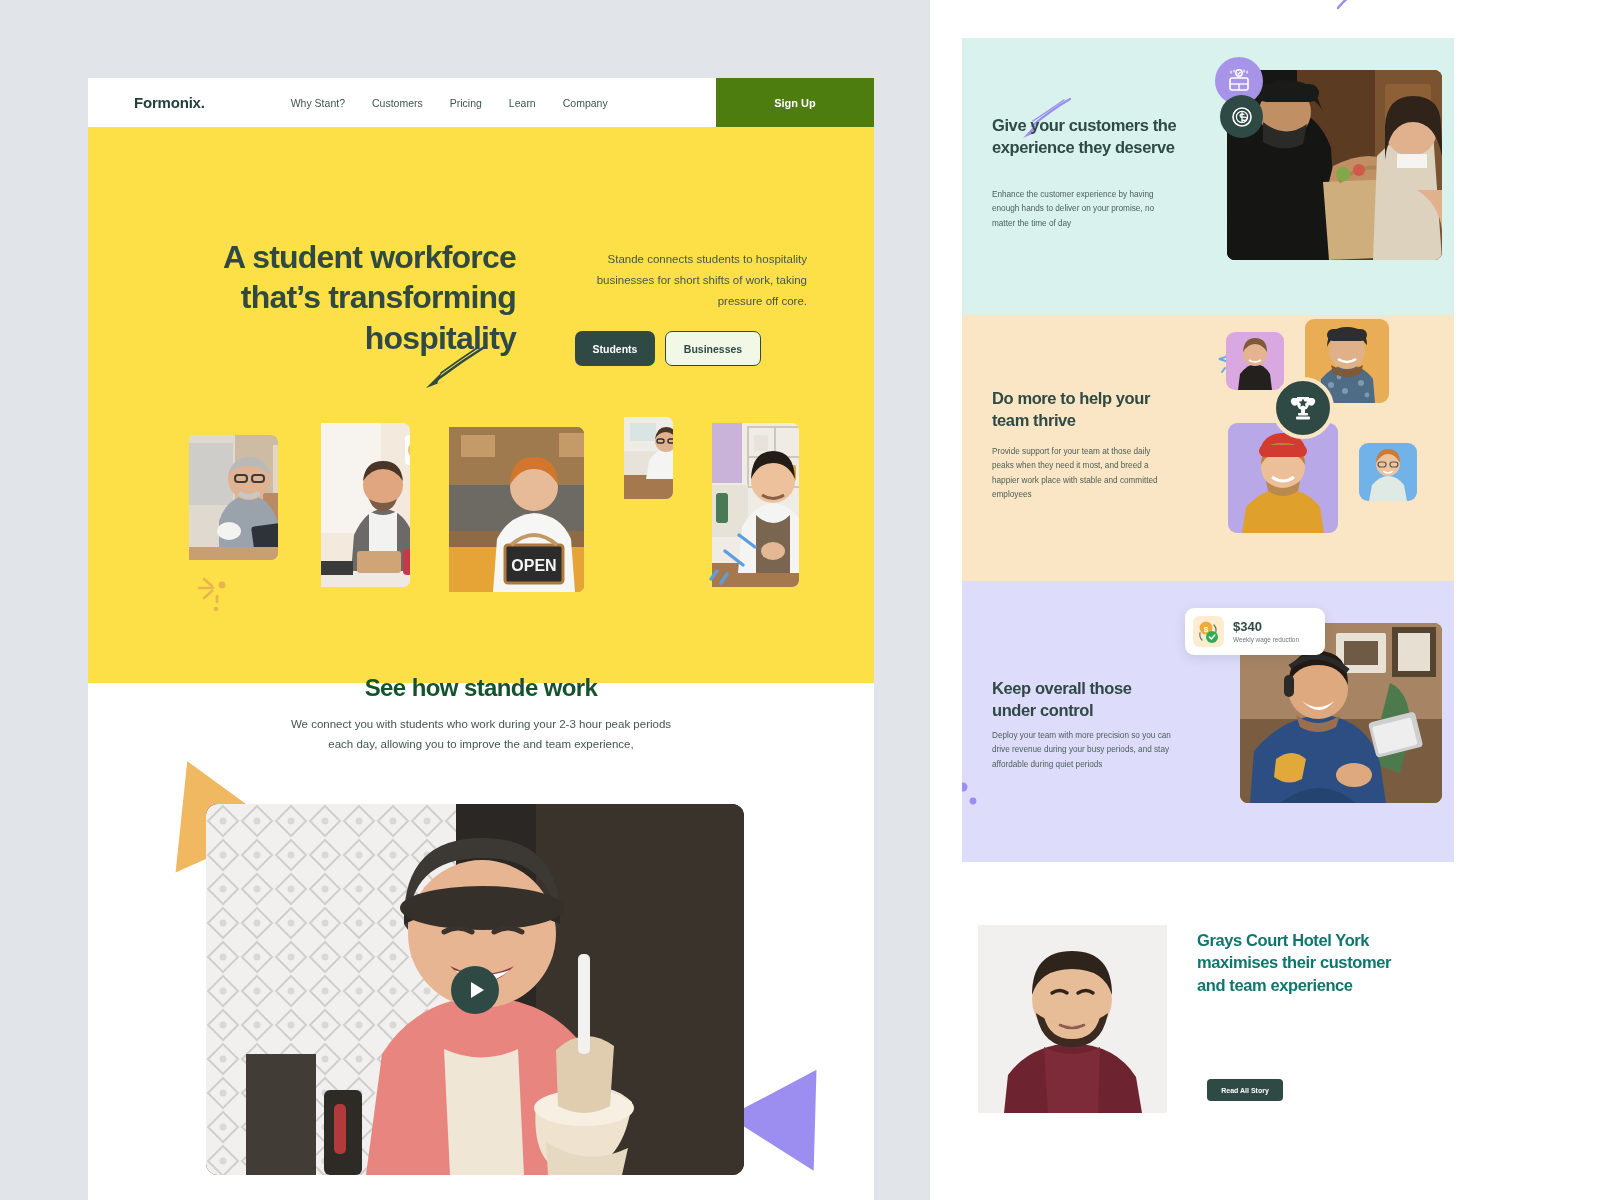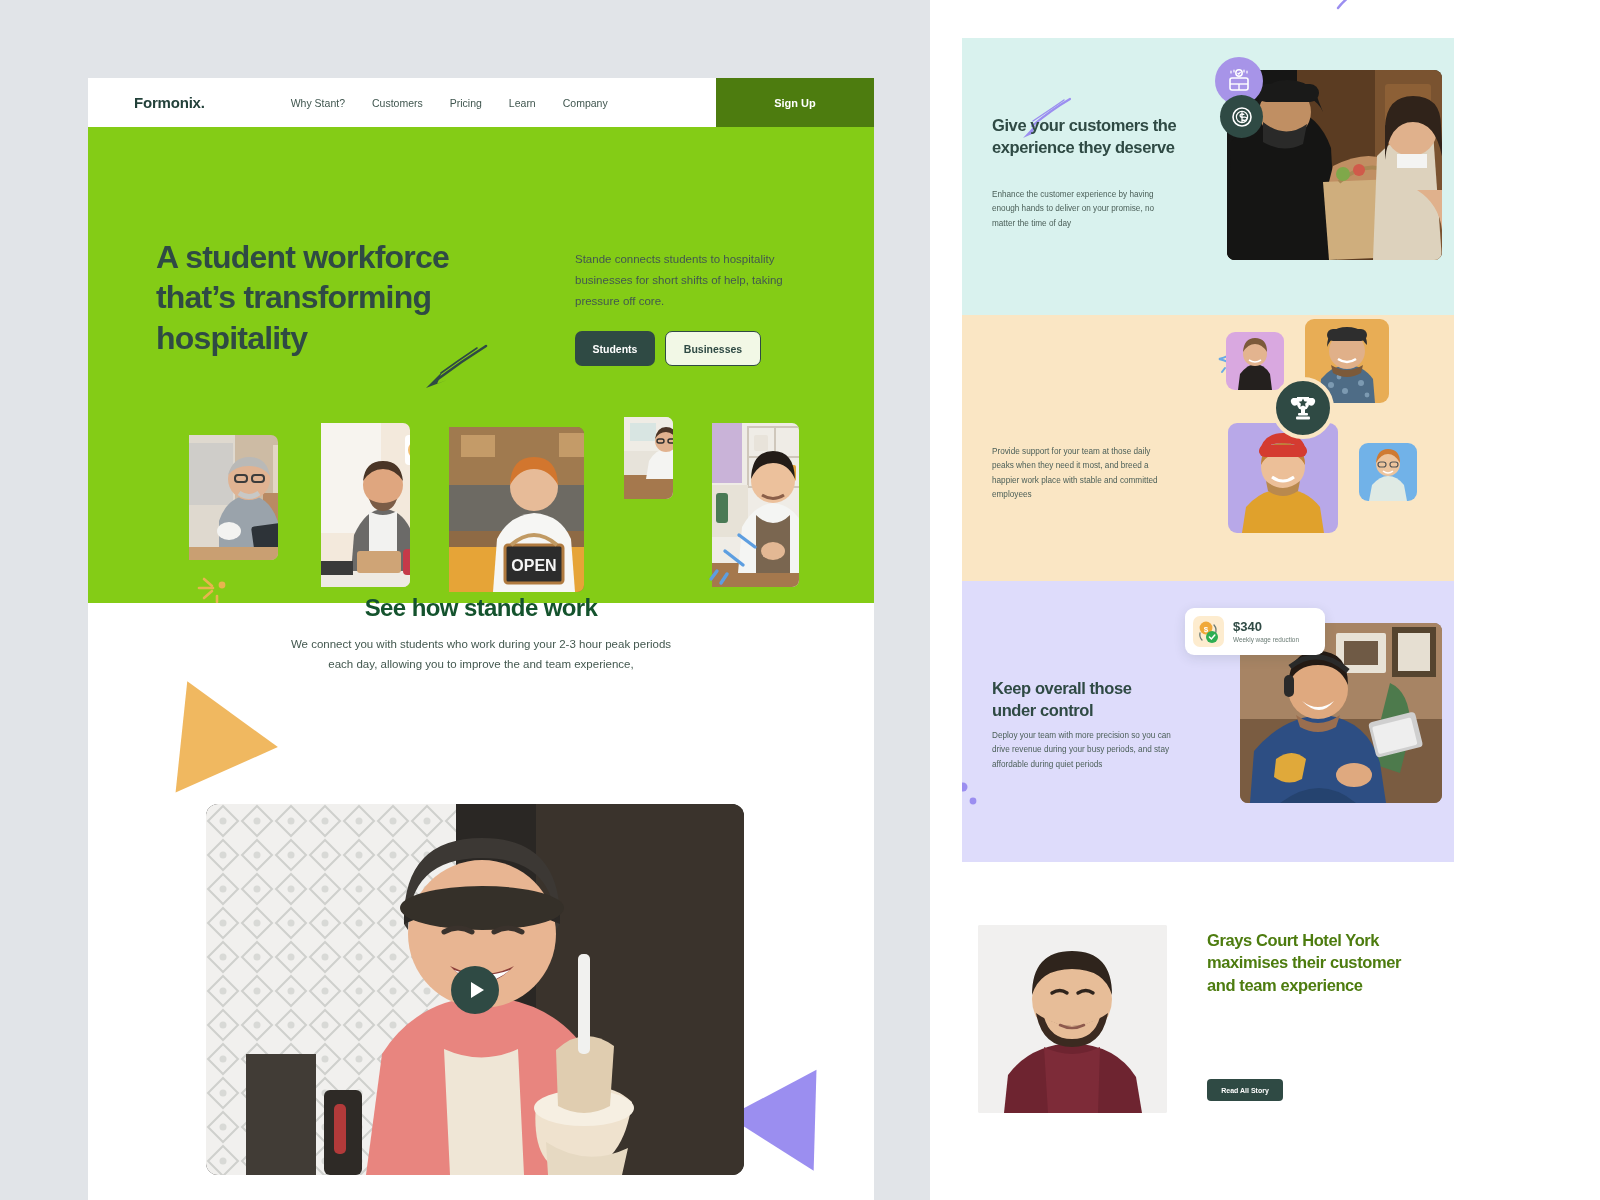--- a/index.html
+++ b/index.html
@@ -14,21 +14,21 @@
   
   .board-left { position:absolute; left:88px; top:78px; width:786px; height:1122px; background:#ffffff; overflow:hidden; }
 
   .nav { display:flex; align-items:center; height:49px; background:#fff; position:relative;border-radius:9px; }
   .logo { font-size:15px; font-weight:700; letter-spacing:-0.2px; color:#23413a; margin-left:46px; }
   .nav-links { display:flex; gap:27px; margin-left:86px; }
   .nav-links a { font-size:10.5px; color:#40564f; text-decoration:none; white-space:nowrap; }
   .signup { position:absolute; right:0; top:0; width:158px; height:49px; background:#4d7c0f;
             color:#fff; font-size:11px; font-weight:700; display:flex; align-items:center; justify-content:center; }
 
-  .hero { position:relative; background:#84cc16; height:476px; overflow:hidden; }
+  .hero { position:relative; background:#fde047; height:556px; overflow:hidden;text-align:right; }
   .hero-h1 { position:absolute; left:68px; top:110px; width:360px; font-size:32px; line-height:1.26;
              font-weight:700; letter-spacing:-0.8px; color:#2f4a44; }
   .hero-p { position:absolute; left:487px; top:122px; width:232px; font-size:11.5px; line-height:1.82; color:#43584f; }
   .btn-row { position:absolute; left:487px; top:204px; display:flex; gap:10px; }
   .btn-dark { width:80px; height:35px; background:#2f4a44; color:#fff; border-radius:7px; font-size:10.5px;
               font-weight:700; display:flex; align-items:center; justify-content:center; }
   .btn-ghost { width:96px; height:35px; background:#f2f8e6; color:#2f4a44; border:1px solid #2f4a44;
                border-radius:7px; font-size:10.5px; font-weight:700; display:flex; align-items:center; justify-content:center; }
 
   .strip { position:absolute; left:66px; top:290px; height:180px; width:710px; }
@@ -70,22 +70,22 @@
   .badge { position:absolute; border-radius:50%; display:flex; align-items:center; justify-content:center; }
 
   .avatar { position:absolute; border-radius:9px; overflow:hidden; }
 
   .wage-card { position:absolute; left:255px; top:608px; width:140px; height:47px; background:#fff;
                border-radius:9px; box-shadow:0 3px 12px rgba(40,60,55,.13); display:flex; align-items:center; padding-left:8px; }
   .wage-ic { width:31px; height:31px; border-radius:7px; background:#fdeccf; position:relative; flex:0 0 auto; }
   .wage-amt { font-size:13px; font-weight:700; color:#2f4a44; line-height:1.1; }
   .wage-sub { font-size:6.4px; color:#6a7b74; margin-top:2px; }
   .story-img { position:absolute; left:48px; top:925px; width:189px; height:188px; background:#f0efef; overflow:hidden; border-radius:2px; }
-  .story-title { position:absolute; left:277px; top:929px; width:222px; font-size:16.5px; font-weight:700;
-                 line-height:1.36; letter-spacing:-0.4px; color:#4d7c0f; }
+  .story-title { position:absolute; left:267px; top:929px; width:222px; font-size:16.5px; font-weight:700;
+                 line-height:1.36; letter-spacing:-0.4px; color:#0f766e; }
   .story-body { position:absolute; left:277px; top:1005px; width:212px; font-size:8.2px; line-height:1.78; color:#4b5f58; }
   .story-btn { position:absolute; left:277px; top:1079px; width:76px; height:22px; background:#2f4a44; color:#fff;
                border-radius:4px; font-size:7px; font-weight:700; display:flex; align-items:center; justify-content:center; }
 
   .sq-purple { position:absolute; left:58px; top:58px; }
   .sq-blue   { position:absolute; left:252px; top:13px; }
   .sq-dots   { position:absolute; left:255px; top:155px; }
 </style>
 </head>
 <body>
@@ -101,21 +101,21 @@
         <a>Customers</a>
         <a>Pricing</a>
         <a>Learn</a>
         <a>Company</a>
       </div>
       <div class="signup">Sign Up</div>
     </div>
 
     <div class="hero">
       <div class="hero-h1">A student workforce that’s transforming hospitality</div>
-      <div class="hero-p">Stande connects students to hospitality businesses for short shifts of help, taking pressure off core.</div>
+      <div class="hero-p">Stande connects students to hospitality businesses for short shifts of work, taking pressure off core.</div>
       <div class="btn-row">
         <div class="btn-dark">Students</div>
         <div class="btn-ghost">Businesses</div>
       </div>
 
       <svg class="squiggle-dark" width="72" height="48" viewBox="0 0 72 48">
         <path d="M68 3 C52 13, 36 24, 20 36" stroke="#2f4a44" stroke-width="2.6" fill="none" stroke-linecap="round"></path>
         <path d="M59 5 C47 13, 34 22, 23 30" stroke="#2f4a44" stroke-width="1.6" fill="none" stroke-linecap="round"></path>
         <path d="M8 45 L24 29 L19 41 L29 37 Z" fill="#2f4a44"></path>
       </svg>
@@ -348,20 +348,21 @@
       <div class="badge" style="left:258px;top:57px;width:43px;height:43px;background:#2f4a44">
         <svg width="24" height="24" viewBox="0 0 24 24">
           <circle cx="12" cy="12" r="9" fill="none" stroke="#fff" stroke-width="1.6"></circle>
           <circle cx="12" cy="12" r="5.6" fill="none" stroke="#fff" stroke-width="1.2"></circle>
           <path d="M12 7.6 v8.8 M13.9 9.4 q-3.8 -1.2 -3.8 1.2 q0 2.2 3.8 1.6 q3.4 -0.4 2.8 1.8 q-0.6 2 -4.4 1" stroke="#fff" stroke-width="1.3" fill="none" stroke-linecap="round"></path>
         </svg>
       </div>
     </div>
 
     <div class="panel p2">
+      <div class="p-title" style="left:30px;top:72px;width:180px">Do more to help your team thrive</div>
       <div class="p-body" style="left:30px;top:130px;width:182px">Provide support for your team at those daily peaks when they need it most, and breed a happier work place with stable and committed employees</div>
 
       <svg class="sq-blue" width="54" height="56" viewBox="0 0 54 56">
         <path d="M27 6 C30 22, 36 28, 50 31 C36 34, 30 40, 27 52 C24 40, 18 34, 5 31 C18 28, 24 22, 27 6Z" fill="none" stroke="#6aaae6" stroke-width="2"></path>
         <g stroke="#6aaae6" stroke-width="2" stroke-linecap="round">
           <line x1="41" y1="9" x2="44" y2="5"></line>
             <line x1="47" y1="13" x2="50" y2="9"></line>
           <line x1="8" y1="44" x2="11" y2="40"></line>
             <line x1="14" y1="48" x2="17" y2="44"></line>
         </g>

